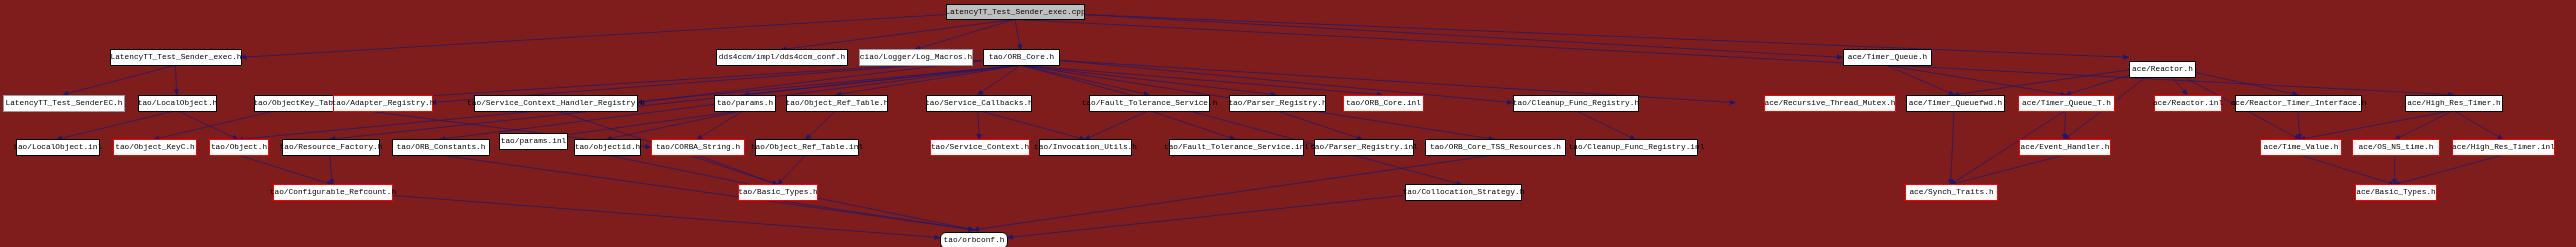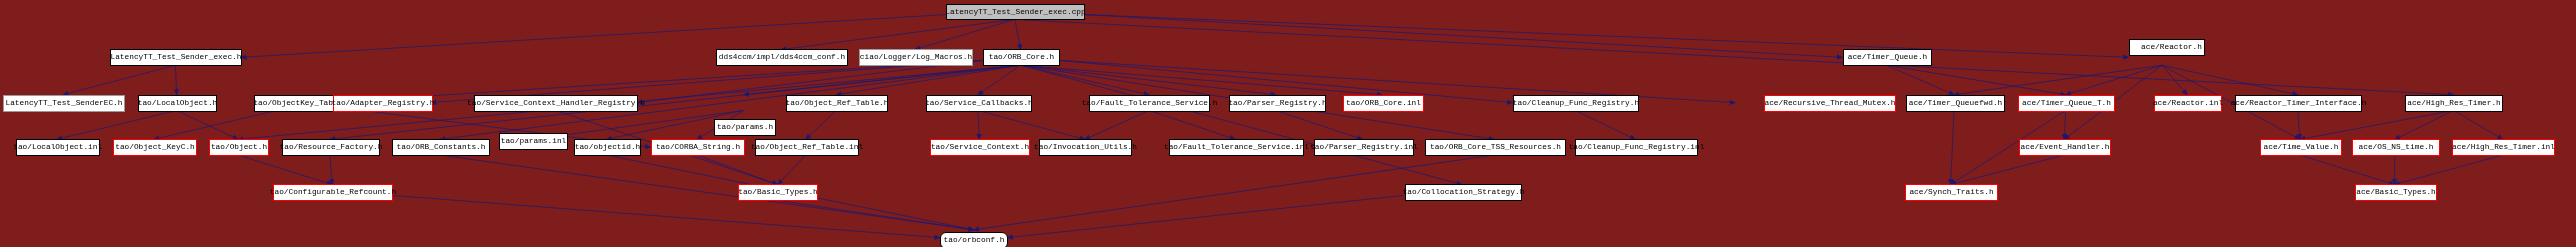--- a/index.html
+++ b/index.html
@@ -107,27 +107,27 @@
         <line x1="4151.5" y1="257" x2="3972" y2="306" stroke="#191970" stroke-width="1.2" marker-end="url(#arrowhead)"></line>
       </g>
   </svg>
   <div id="node-layer">
       <div class="gnode root" style="left: 946px; top: 3.6px; width: 137px; background: rgb(191, 191, 191);">LatencyTT_Test_Sender_exec.cpp</div>
       <div class="gnode normal" style="left: 110px; top: 49px; width: 130px;">LatencyTT_Test_Sender_exec.h</div>
       <div class="gnode normal" style="left: 716px; top: 49px; width: 130px;">dds4ccm/impl/dds4ccm_conf.h</div>
       <div class="gnode gray" style="left: 859px; top: 49px; width: 112px;">ciao/Logger/Log_Macros.h</div>
       <div class="gnode normal" style="left: 983px; top: 49px; width: 75px;">tao/ORB_Core.h</div>
       <div class="gnode normal" style="left: 1843px; top: 49px; width: 87px;">ace/Timer_Queue.h</div>
-      <div class="gnode normal" style="left: 2129px; top: 39px; width: 65px; padding-left: 9px;">ace/Reactor.h</div>
+      <div class="gnode normal" style="left: 2129px; top: 61px; width: 65px;">ace/Reactor.h</div>
       <div class="gnode gray" style="left: 3px; top: 95px; width: 120px;">LatencyTT_Test_SenderEC.h</div>
       <div class="gnode normal" style="left: 138px; top: 95px; width: 77px;">tao/LocalObject.h</div>
       <div class="gnode normal" style="left: 229px; top: 95px; width: 95px; margin-left: 25px;">tao/ObjectKey_Table.h</div>
       <div class="gnode red" style="left: 333px; top: 95px; width: 98px;">tao/Adapter_Registry.h</div>
       <div class="gnode normal" style="left: 474px; top: 95px; width: 162px;">tao/Service_Context_Handler_Registry.h</div>
-      <div class="gnode normal" style="left: 714px; top: 95px; width: 60px; margin-top: 24px;">tao/params.h</div>
+      <div class="gnode normal" style="left: 714px; top: 95px; width: 60px;">tao/params.h</div>
       <div class="gnode normal" style="left: 786px; top: 95px; width: 100px;">tao/Object_Ref_Table.h</div>
       <div class="gnode normal" style="left: 926px; top: 95px; width: 104px;">tao/Service_Callbacks.h</div>
       <div class="gnode normal" style="left: 1089px; top: 95px; width: 119px;">tao/Fault_Tolerance_Service.h</div>
       <div class="gnode normal" style="left: 1229px; top: 95px; width: 95px;">tao/Parser_Registry.h</div>
       <div class="gnode red" style="left: 1343px; top: 95px; width: 79px;">tao/ORB_Core.inl</div>
       <div class="gnode normal" style="left: 1513px; top: 95px; width: 124px;">tao/Cleanup_Func_Registry.h</div>
       <div class="gnode red" style="left: 1736px; top: 95px; width: 130px; margin-left: 28px;">ace/Recursive_Thread_Mutex.h</div>
       <div class="gnode normal" style="left: 1906px; top: 95px; width: 97px;">ace/Timer_Queuefwd.h</div>
       <div class="gnode red" style="left: 2018px; top: 95px; width: 95px;">ace/Timer_Queue_T.h</div>
       <div class="gnode red" style="left: 2154px; top: 95px; width: 66px;">ace/Reactor.inl</div>

